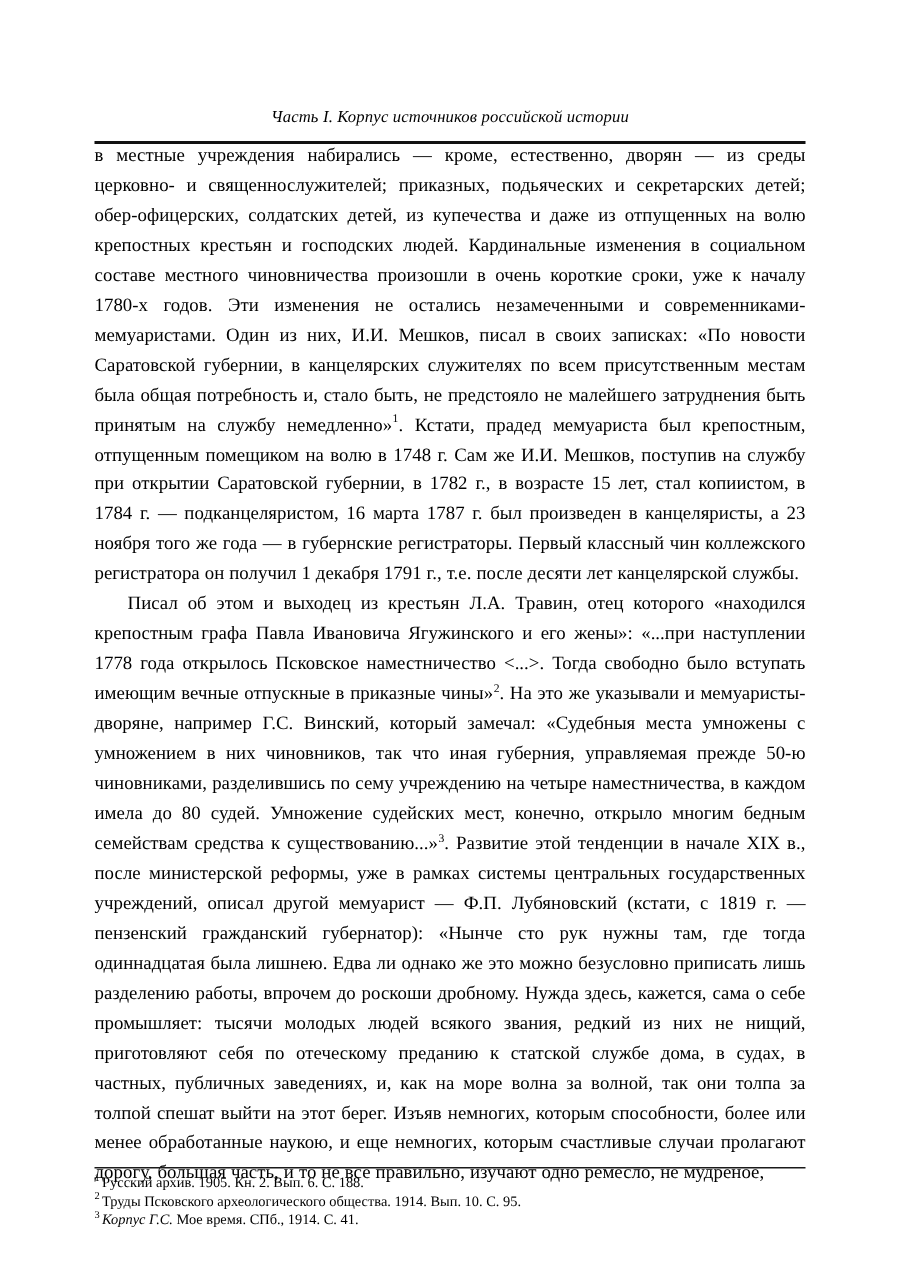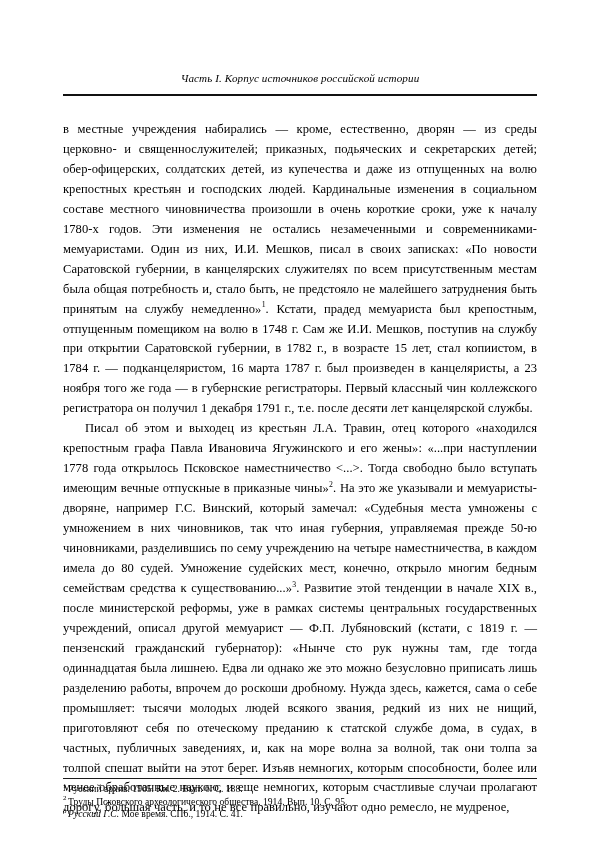--- a/index.html
+++ b/index.html
@@ -42,21 +42,21 @@
     left: 63px;
     top: 50px;
     width: 474px;
     height: 1.6px;
     background: #111111;
   }
   
   .body-block {
     position: absolute;
     left: 63px;
-    top: 76px;
+    top: 50px;
     width: 474px;
   }
   .para {
     margin: 0;
     font-size: 12.55px;
     line-height: 19.95px;
     text-align: justify;
     text-justify: inter-word;
     hyphens: manual;
     letter-spacing: 0.002em;
@@ -124,17 +124,17 @@
   <div class="body-block">
     <p class="para">в местные учреждения набирались — кроме, естественно, дворян — из среды церковно- и священнослужителей; приказных, подьяческих и секретарских детей; обер-офицерских, солдатских детей, из купечества и даже из отпущенных на волю крепостных крестьян и господских людей. Кардинальные изменения в социальном составе местного чиновничества произошли в очень короткие сроки, уже к началу 1780-х годов. Эти изменения не остались незамеченными и современниками-мемуаристами. Один из них, И.И. Мешков, писал в своих записках: «По новости Саратовской губернии, в канцелярских служителях по всем присутственным местам была общая потребность и, стало быть, не предстояло не малейшего затруднения быть принятым на службу немедленно»<sup class="fn">1</sup>. Кстати, прадед мемуариста был крепостным, отпущенным помещиком на волю в 1748 г. Сам же И.И. Мешков, поступив на службу при открытии Саратовской губернии, в 1782 г., в возрасте 15 лет, стал копиистом, в 1784 г. — подканцеляристом, 16 марта 1787 г. был произведен в канцеляристы, а 23 ноября того же года — в губернские регистраторы. Первый классный чин коллежского регистратора он получил 1 декабря 1791 г., т.е. после десяти лет канцелярской службы.</p>
     <p class="para indent">Писал об этом и выходец из крестьян Л.А. Травин, отец которого «находился крепостным графа Павла Ивановича Ягужинского и его жены»: «...при наступлении 1778 года открылось Псковское наместничество &lt;...&gt;. Тогда свободно было вступать имеющим вечные отпускные в приказные чины»<sup class="fn">2</sup>. На это же указывали и мемуаристы-дворяне, например Г.С. Винский, который замечал: «Судебныя места умножены с умножением в них чиновников, так что иная губерния, управляемая прежде 50-ю чиновниками, разделившись по сему учреждению на четыре наместничества, в каждом имела до 80 судей. Умножение судейских мест, конечно, открыло многим бедным семействам средства к существованию...»<sup class="fn">3</sup>. Развитие этой тенденции в начале XIX в., после министерской реформы, уже в рамках системы центральных государственных учреждений, описал другой мемуарист — Ф.П. Лубяновский (кстати, с 1819 г. — пензенский гражданский губернатор): «Нынче сто рук нужны там, где тогда одиннадцатая была лишнею. Едва ли однако же это можно безусловно приписать лишь разделению работы, впрочем до роскоши дробному. Нужда здесь, кажется, сама о себе промышляет: тысячи молодых людей всякого звания, редкий из них не нищий, приготовляют себя по отеческому преданию к статской службе дома, в судах, в частных, публичных заведениях, и, как на море волна за волной, так они толпа за толпой спешат выйти на этот берег. Изъяв немногих, которым способности, более или менее обработанные наукою, и еще немногих, которым счастливые случаи пролагают дорогу, большая часть, и то не все правильно, изучают одно ремесло, не мудреное,</p>
   </div>
 
   <div class="fn-rule"></div>
 
   <div class="footnotes">
     <p class="fn-item"><span class="marker">1</span>Русский архив. 1905. Кн. 2. Вып. 6. С. 188.</p>
     <p class="fn-item"><span class="marker">2</span>Труды Псковского археологического общества. 1914. Вып. 10. С. 95.</p>
-    <p class="fn-item"><span class="marker">3</span><span class="fn-italic">Русский Г.С.</span> Мое время. СПб., 1914. С. 41.</p>
+    <p class="fn-item"><span class="marker">3</span><span class="fn-italic">Корпус Г.С.</span> Мое время. СПб., 1914. С. 41.</p>
   </div>
 
 
 </div>
 
 </body></html>

